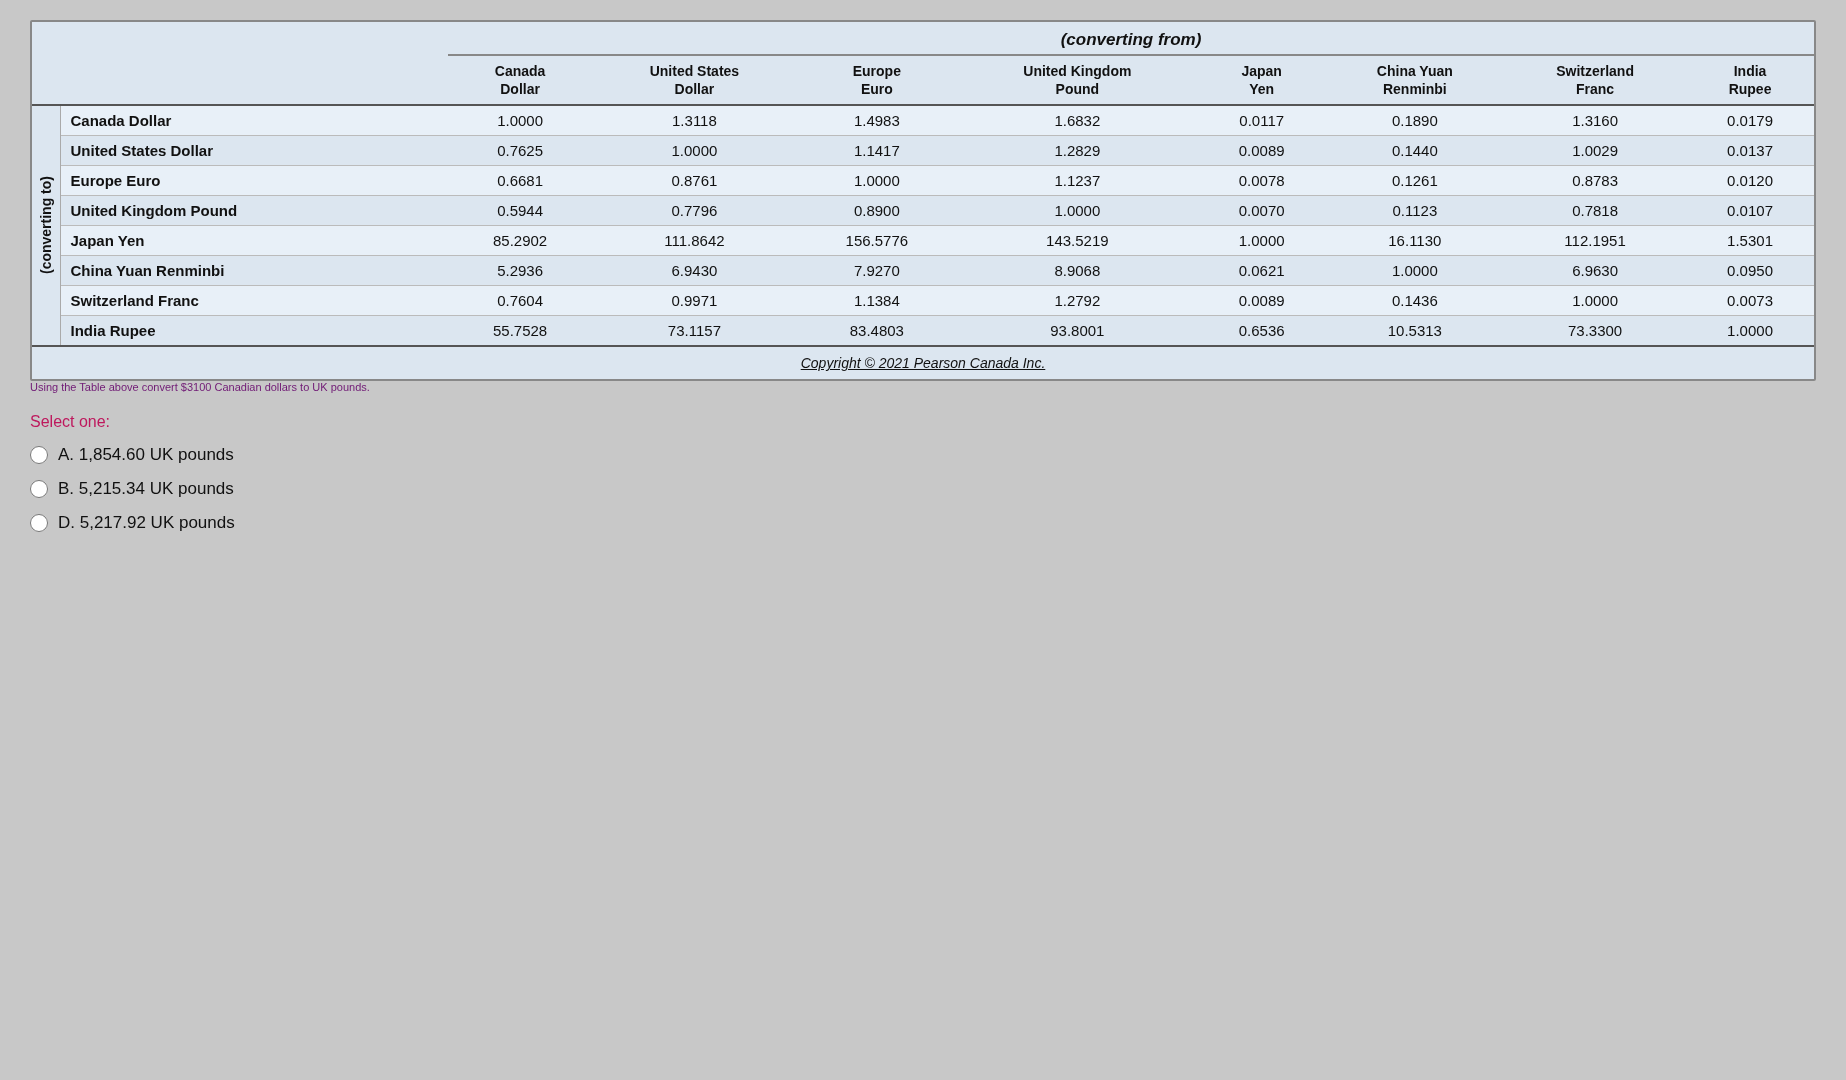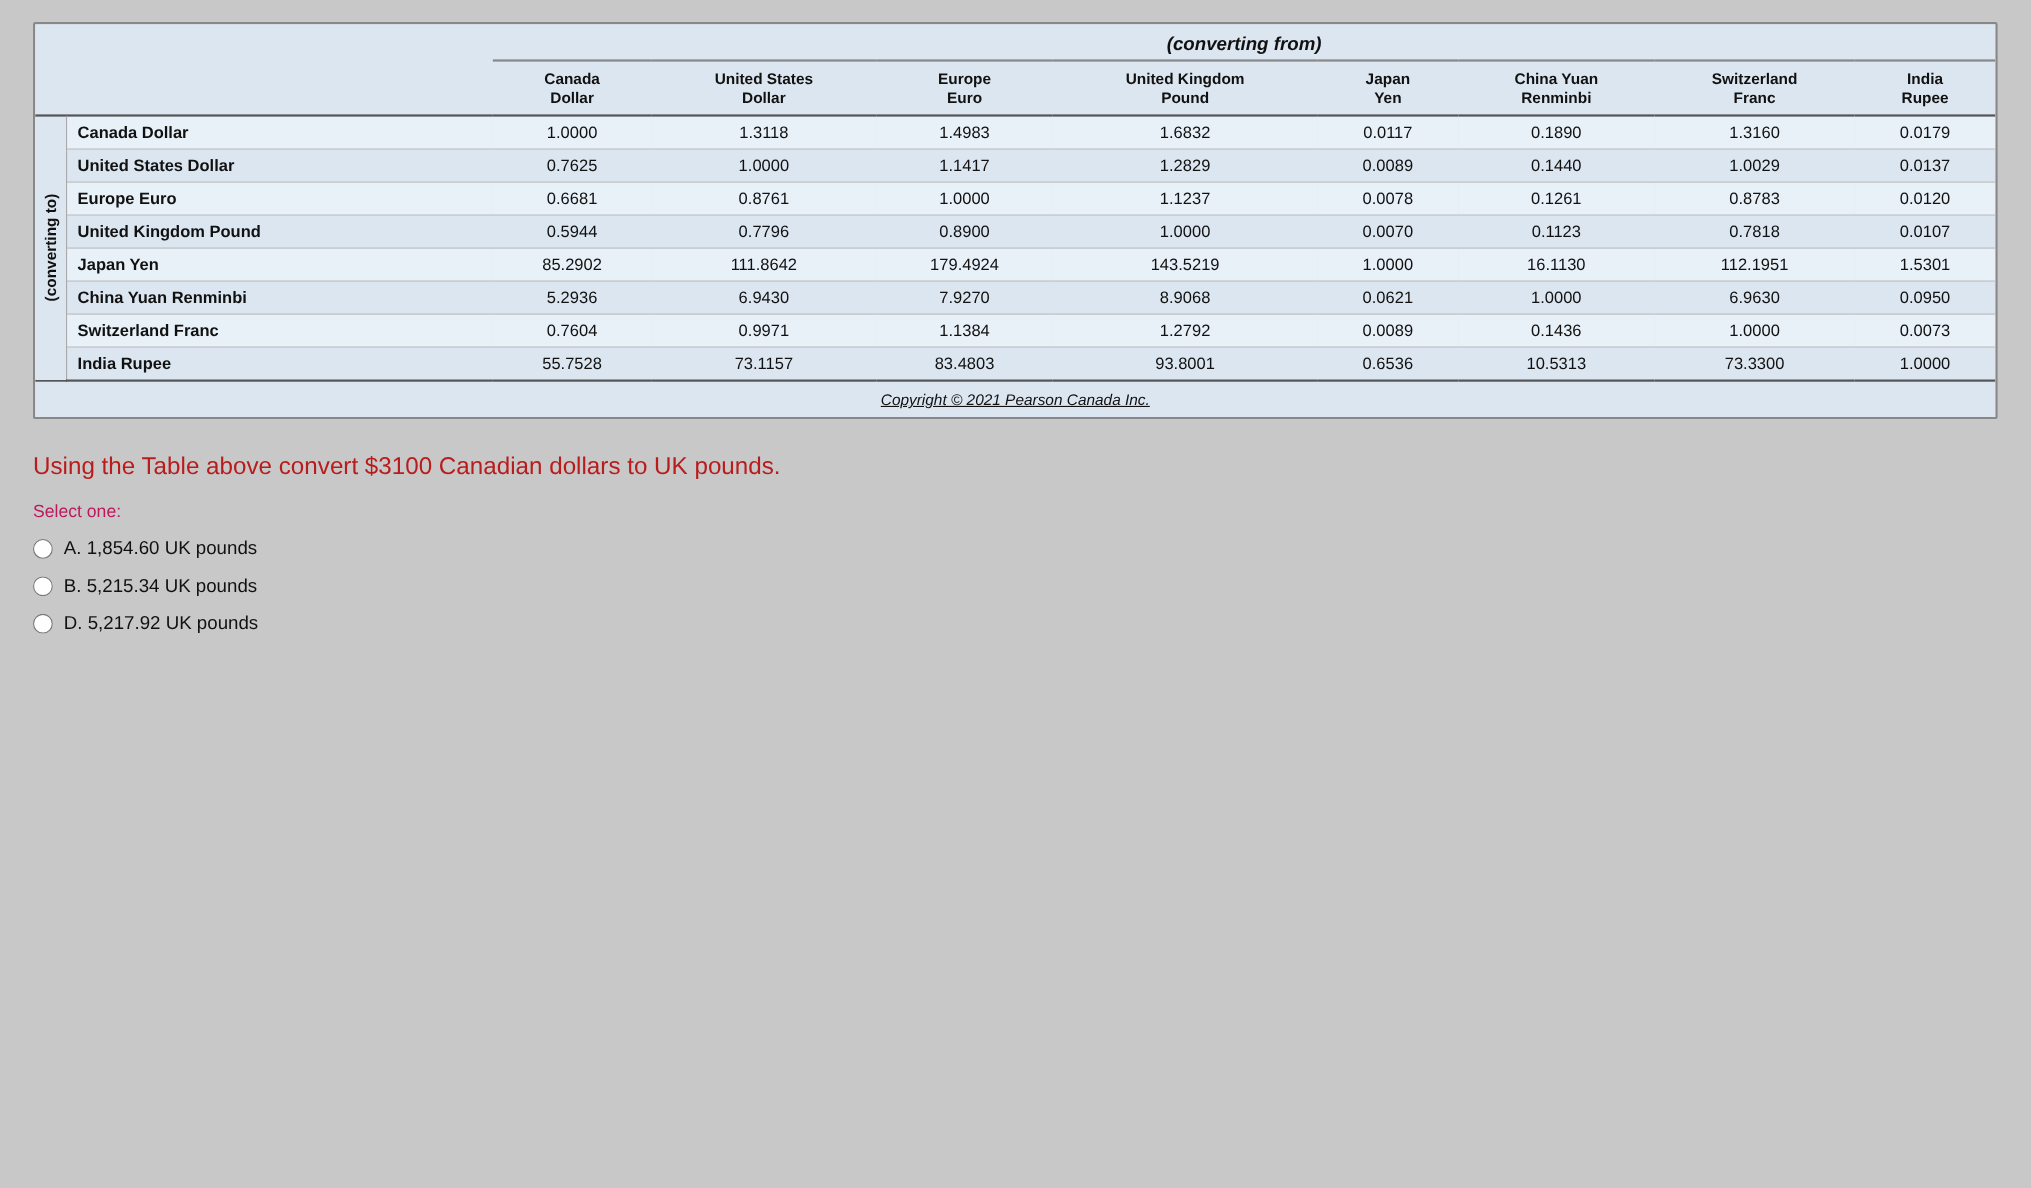--- a/index.html
+++ b/index.html
@@ -11,21 +11,20 @@
       padding: 20px 30px;
       min-height: 1080px;
       width: 1846px;
     }
 
     .table-wrapper {
       background-color: #dce6f0;
       border: 2px solid #888;
       border-radius: 2px;
       overflow: hidden;
-      margin-bottom: 30px;
     }
 
     table {
       width: 100%;
       border-collapse: collapse;
     }
 
     .header-row-top th {
       text-align: center;
       font-weight: bold;
@@ -94,23 +93,23 @@
       text-align: center;
       font-size: 14px;
       font-style: italic;
       padding: 8px 4px;
       background-color: #dce6f0;
       border-top: 2px solid #555;
       text-decoration: underline;
     }
 
     .question-text {
-      font-size: 22px;
+      font-size: 11px;
       margin-bottom: 20px;
-      color: #b91c1c;
+      color: #701a75;
     }
 
     .select-label {
       font-size: 16px;
       margin-bottom: 14px;
       color: #be185d;
     }
 
     .options-list {
       list-style: none;
@@ -198,21 +197,21 @@
           <td>1.0000</td>
           <td>0.0070</td>
           <td>0.1123</td>
           <td>0.7818</td>
           <td>0.0107</td>
         </tr>
         <tr>
           <td class="row-label">Japan Yen</td>
           <td>85.2902</td>
           <td>111.8642</td>
-          <td>179.4924</td>
+          <td>156.5776</td>
           <td>143.5219</td>
           <td>1.0000</td>
           <td>16.1130</td>
           <td>112.1951</td>
           <td>1.5301</td>
         </tr>
         <tr>
           <td class="row-label">China Yuan Renminbi</td>
           <td>5.2936</td>
           <td>6.9430</td>

